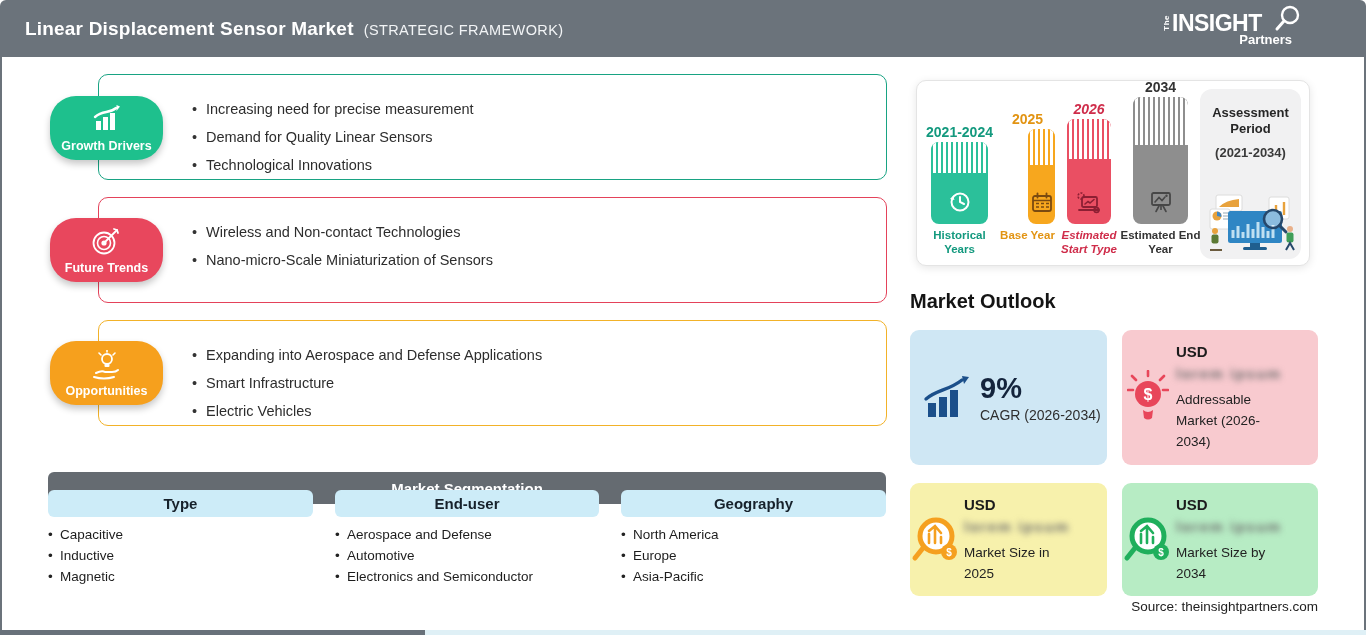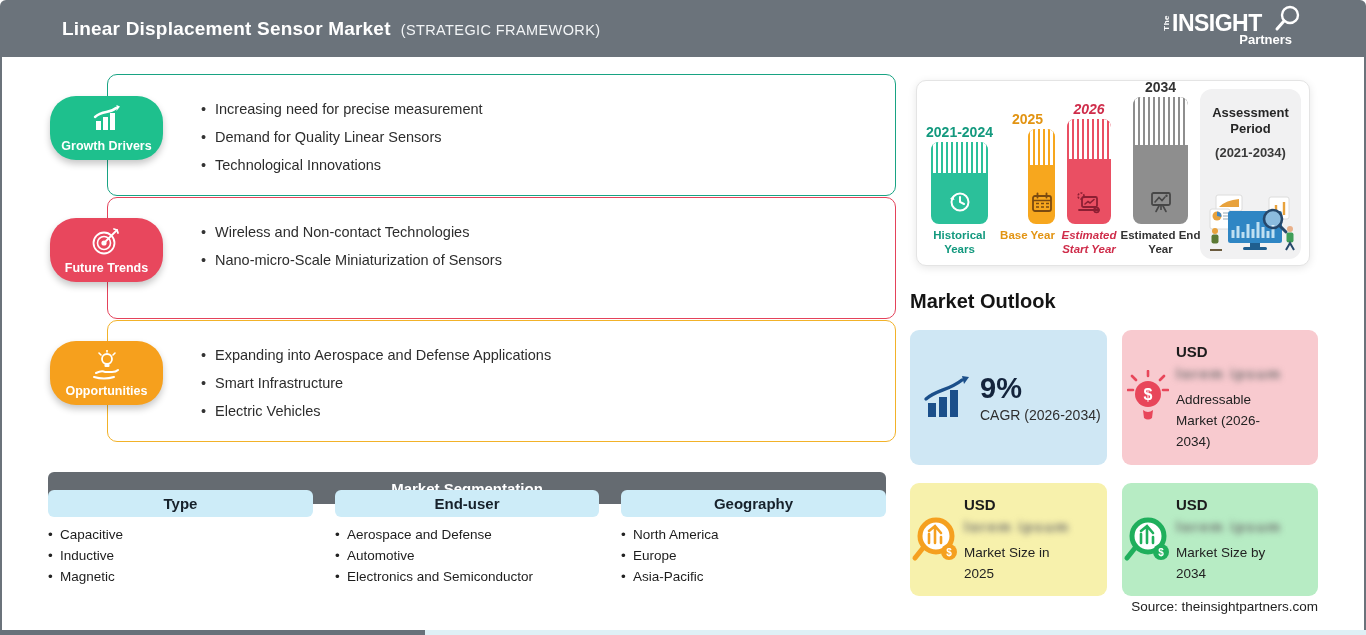--- a/index.html
+++ b/index.html
@@ -3,39 +3,39 @@
 <meta charset="utf-8">
 <style>
   * { margin:0; padding:0; box-sizing:border-box; }
   html,body { width:1366px; height:635px; overflow:hidden; background:#fff;
     font-family:"Liberation Sans", sans-serif; }
   .stage { position:relative; width:1366px; height:635px; background:#fff; }
 
   
   .header { position:absolute; left:0; top:0; width:1366px; height:57px;
     background:#6b737b; display:flex; align-items:center; border-radius:6px 6px 0 0; }
-  .title-wrap { margin-left:62px; display:flex; align-items:baseline; gap:10px; }
+  .title-wrap { margin-left:25px; display:flex; align-items:baseline; gap:10px; }
   .page-title { color:#fff; font-size:19px; font-weight:700; letter-spacing:.2px; }
   .page-subtitle { color:#f2f4f6; font-size:14.5px; font-weight:500; letter-spacing:.4px; }
 
   .logo { position:absolute; right:60px; top:8px; width:150px; height:44px; color:#fff; }
   .logo-the { position:absolute; left:6px; top:7px; font-size:8px; font-weight:700;
     writing-mode:vertical-rl; transform:rotate(180deg); letter-spacing:.5px; }
   .logo-insight { position:absolute; left:16px; top:2px; font-size:23px; font-weight:800; letter-spacing:-.5px; }
   .logo-glass { position:absolute; right:4px; top:-3px; }
   .logo-partners { position:absolute; right:14px; top:24px; font-size:13px; font-weight:700; }
 
   
   .edge-left  { position:absolute; left:0; top:57px; width:2px; height:578px; background:#6b737b; }
   .edge-right { position:absolute; right:0; top:57px; width:2px; height:578px; background:#6b737b; }
   .strip-left  { position:absolute; left:0; top:630px; width:425px; height:5px; background:#68717a; }
   .strip-right { position:absolute; left:425px; top:630px; width:941px; height:5px; background:#dff0f6; }
 
   
-  .feature-box { position:absolute; left:107px; width:789px; height:122px;
+  .feature-box { position:absolute; left:98px; width:789px; height:106px;
     background:#fff; border-radius:10px; }
   .fb-gd { top:74px;  border:1.6px solid #18a383; }
   .fb-ft { top:197px; border:1.6px solid #e4425a; }
   .fb-op { top:320px; border:1.6px solid #f2b229; }
   .feature-box ul { list-style:none; padding:20px 10px 0 93px; }
   .feature-box li { position:relative; font-size:14.5px; color:#2d2d2d; line-height:28px; padding-left:14px; }
   .feature-box li::before { content:"•"; position:absolute; left:0; top:0; color:#333; }
 
   .badge { position:absolute; left:50px; width:113px; height:64px; border-radius:26px;
     display:flex; flex-direction:column; align-items:center; justify-content:flex-end;
@@ -246,21 +246,21 @@
       <div class="bar">
         <div class="stripes"></div>
         <svg class="bicon" width="26" height="24" viewBox="0 0 26 24">
           <rect x="6" y="6" width="15" height="10" rx="1.5" fill="none" stroke="#8c1f33" stroke-width="1.8"></rect>
           <path d="M9,13 L12,10.5 L14,12 L18,8.5" fill="none" stroke="#8c1f33" stroke-width="1.6" stroke-linecap="round"></path>
           <circle cx="5" cy="5" r="3" fill="none" stroke="#8c1f33" stroke-width="1.6" stroke-dasharray="2 1.3"></circle>
           <line x1="3" y1="19" x2="23" y2="19" stroke="#8c1f33" stroke-width="1.8" stroke-linecap="round"></line>
           <circle cx="20.5" cy="19" r="2.4" fill="none" stroke="#8c1f33" stroke-width="1.6"></circle>
         </svg>
       </div>
-      <span class="blbl">Estimated Start Year</span>
+      <span class="blbl">Estimated Start Type</span>
     </div>
 
     <div class="tbar tb-3">
       <span class="year">2034</span>
       <div class="bar">
         <div class="stripes"></div>
         <svg class="bicon" width="26" height="26" viewBox="0 0 26 26">
           <rect x="4" y="4" width="18" height="12" rx="1.5" fill="none" stroke="#474747" stroke-width="1.8"></rect>
           <path d="M7,13 L11,8.5 L14,11.5 L17,8" fill="none" stroke="#474747" stroke-width="1.6" stroke-linecap="round"></path>
           <circle cx="18.5" cy="6.8" r="1.2" fill="#474747"></circle>

